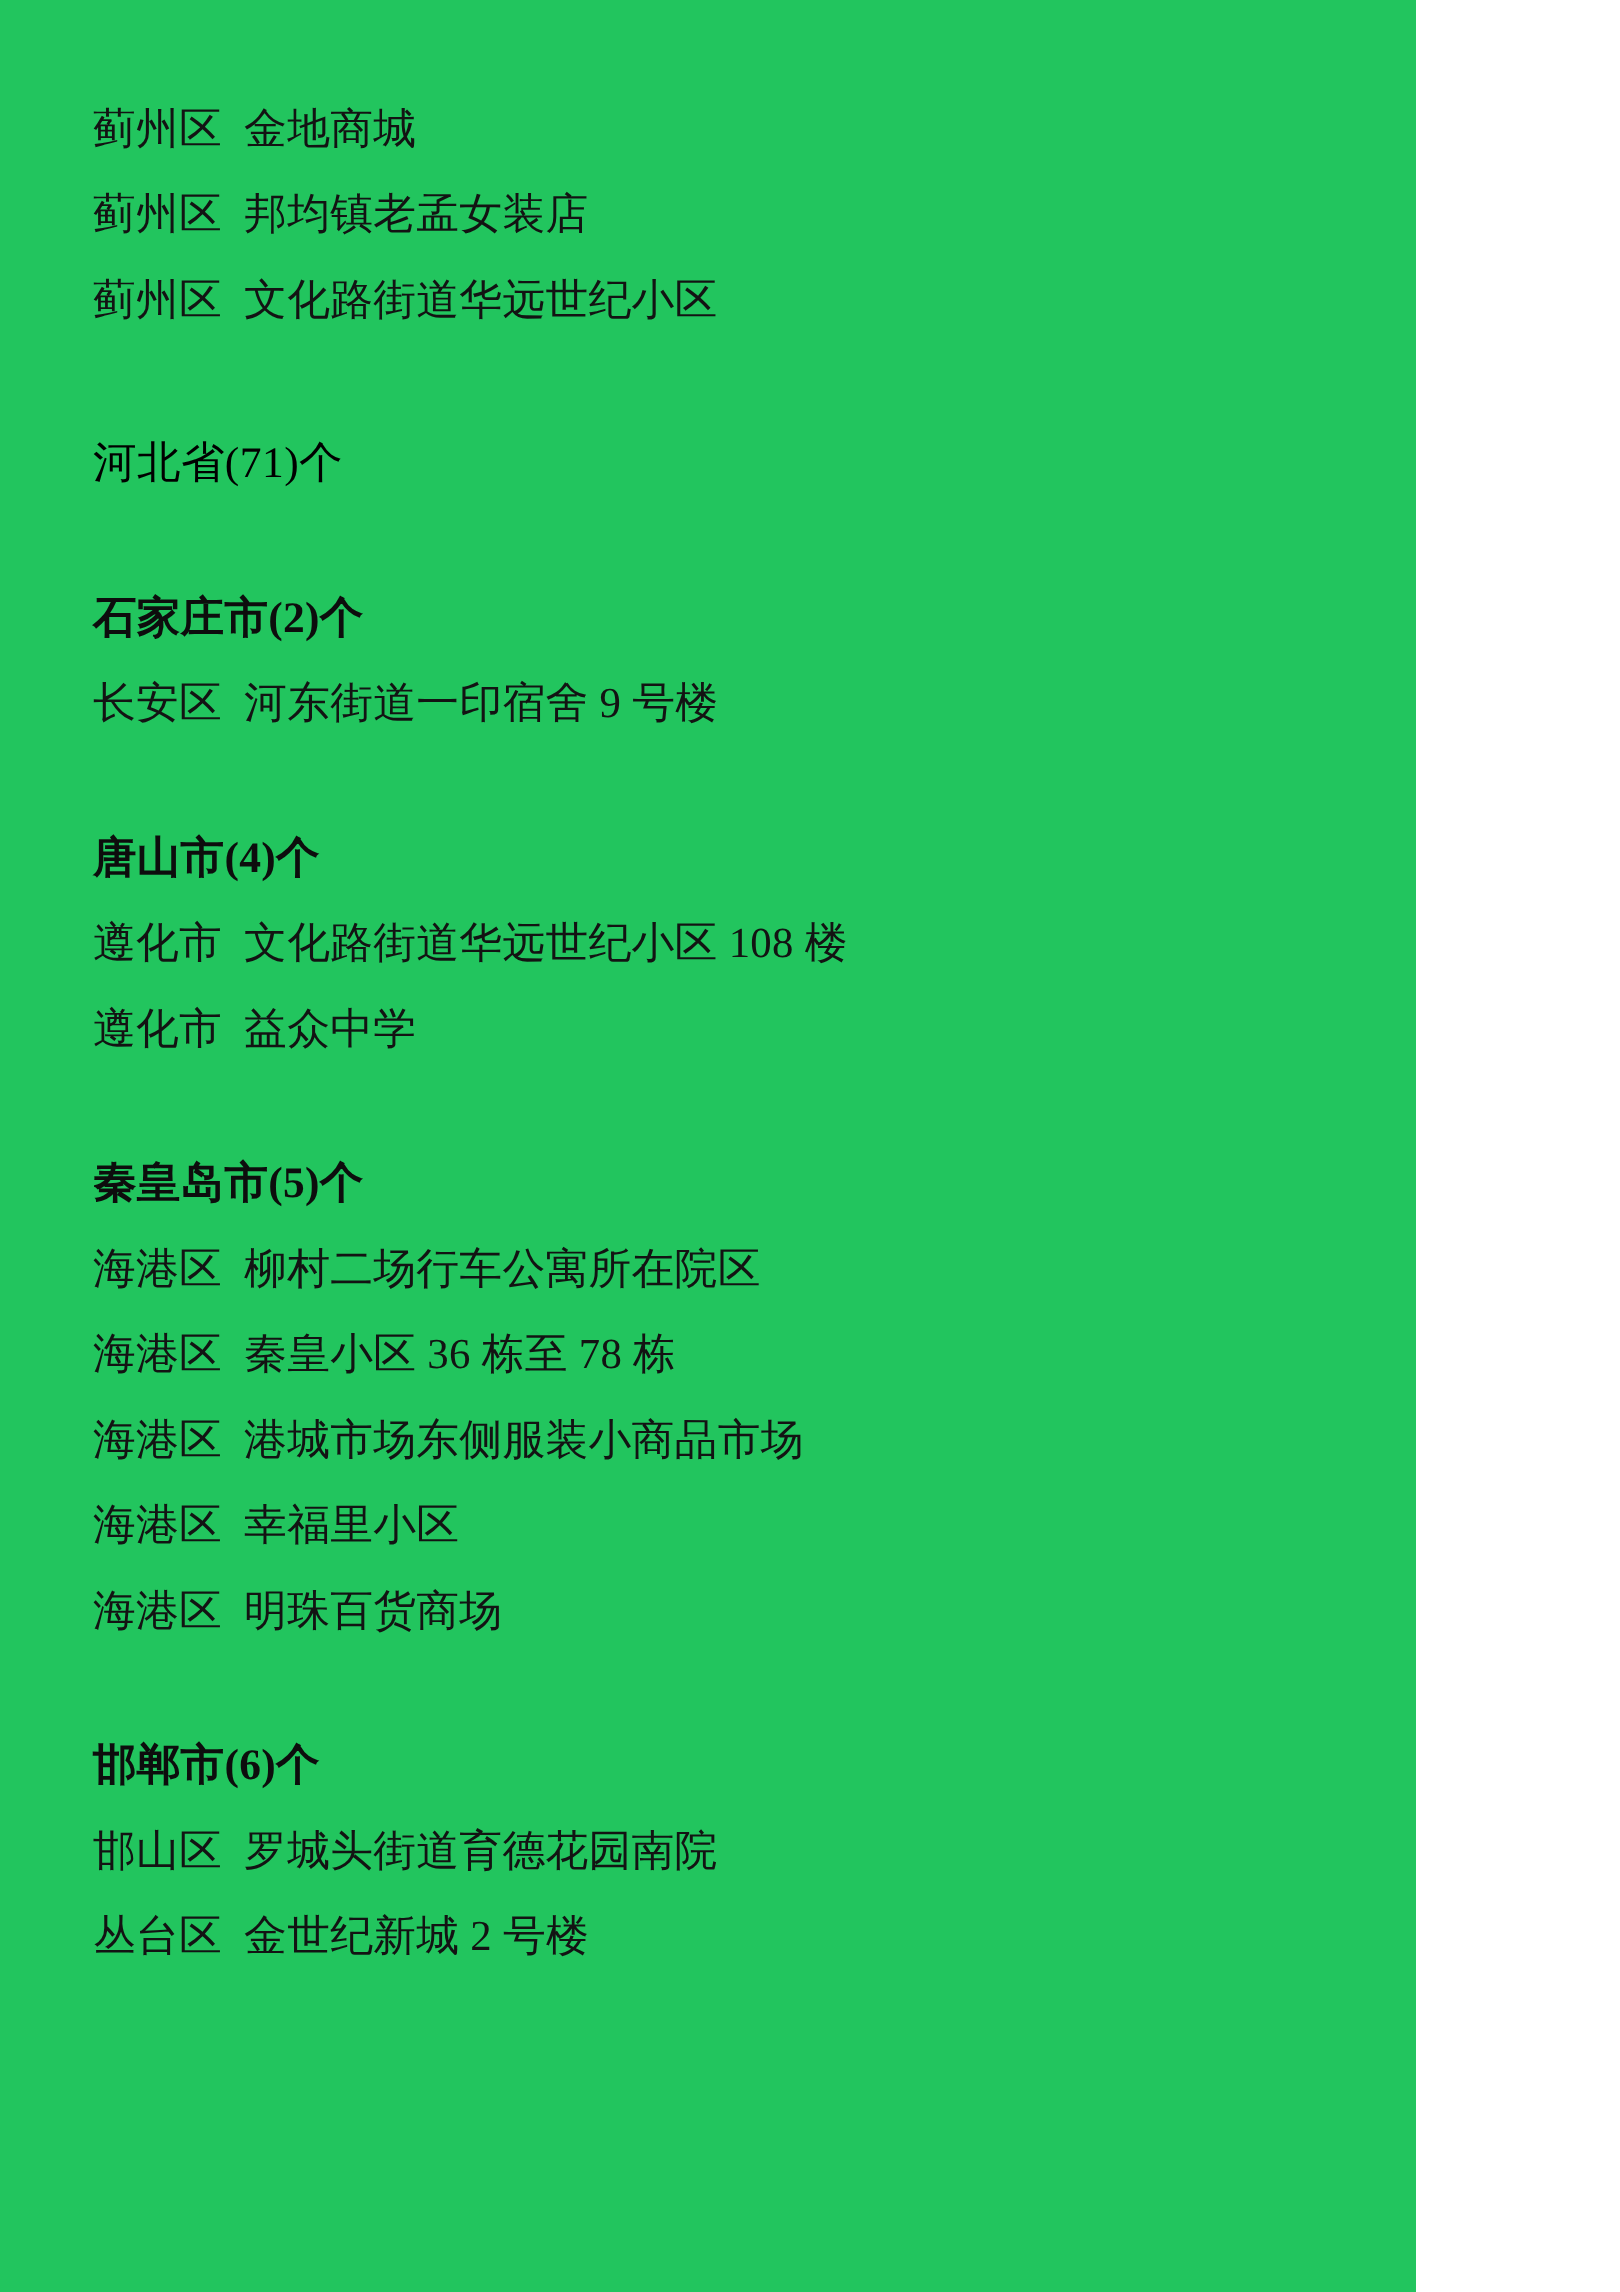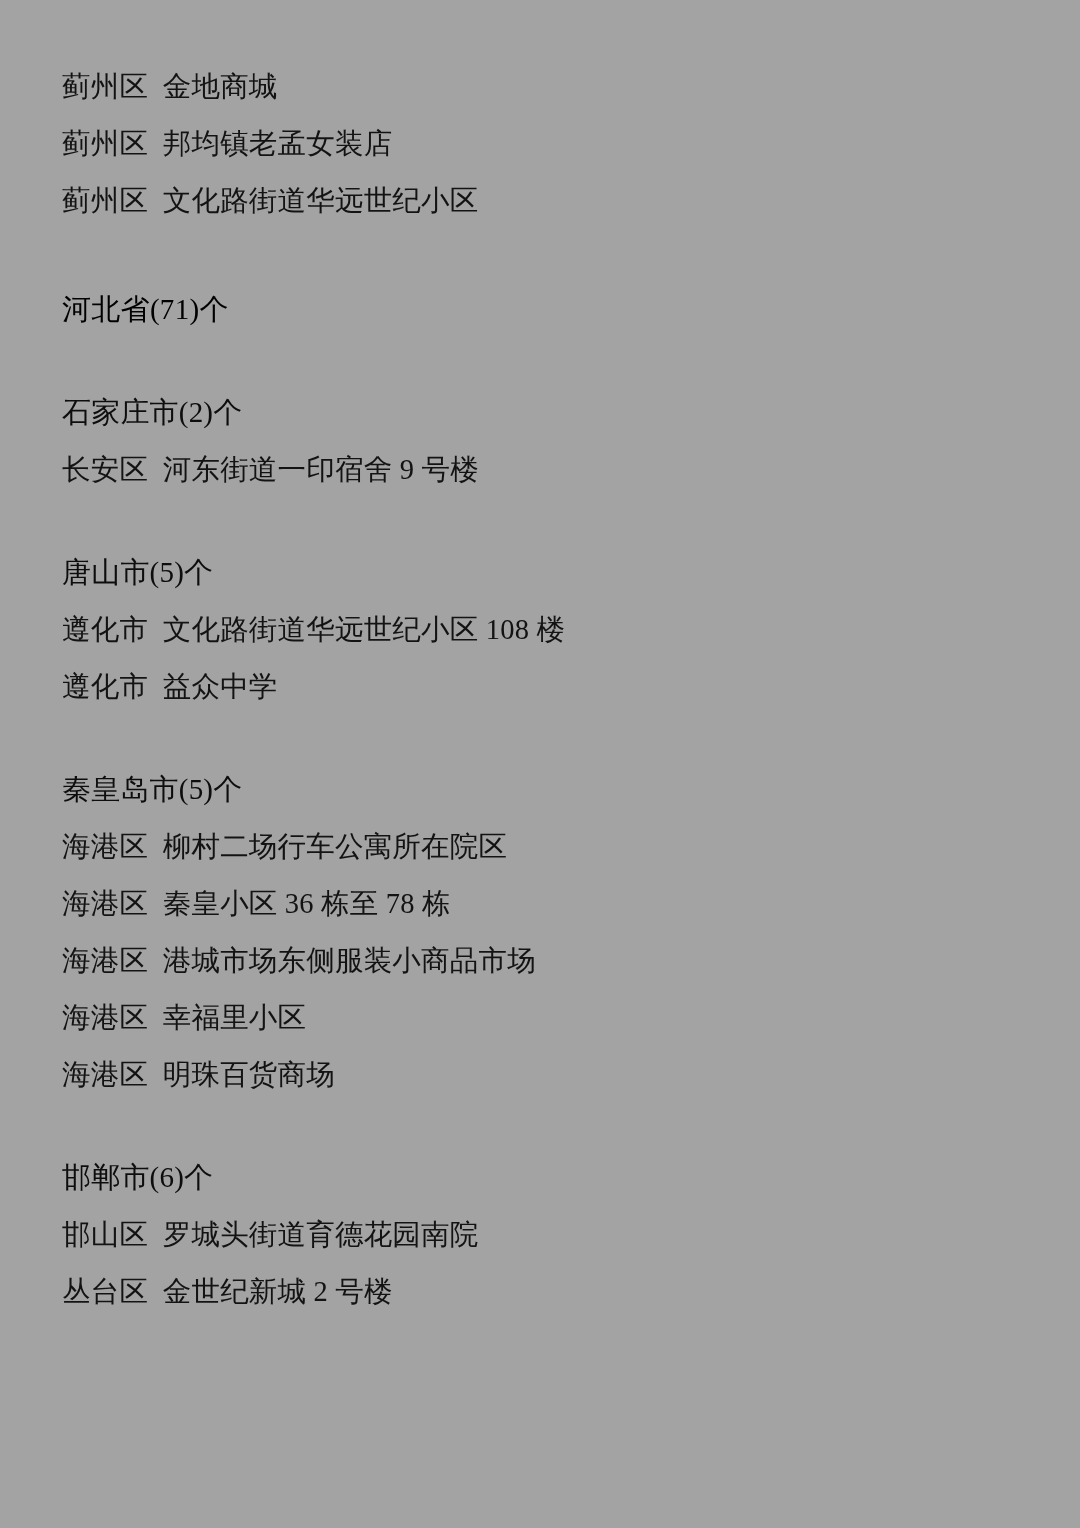--- a/index.html
+++ b/index.html
@@ -9,24 +9,24 @@
   }
   body {
     width: 1080px;
     height: 1528px;
     font-family: "Liberation Serif", "DejaVu Serif", serif;
     color: #1a1a1a;
     overflow: hidden;
   }
   .page {
     box-sizing: border-box;
-    width: 1080px;
+    width: 944px;
     height: 1528px;
     padding: 58px 48px 40px 62px;
-    background: #a3a3a3;
+    background: #22c55e;
   }
   .doc-line {
     font-size: 29px;
     line-height: 57px;
     white-space: pre;
     letter-spacing: 0.2px;
     color: #131313;
   }
   .doc-line.entry {
     font-size: 28.5px;
@@ -34,21 +34,21 @@
   .section-head {
     font-size: 29px;
     line-height: 57px;
     font-weight: normal;
     letter-spacing: 0.3px;
     color: #000000;
   }
   .city-head {
     font-size: 29px;
     line-height: 57px;
-    font-weight: normal;
+    font-weight: bold;
     letter-spacing: 0.2px;
     color: #0d0d0d;
   }
   .spacer-lg { height: 52px; }
   .spacer-md { height: 46px; }
   .block { }
 </style>
 </head>
 <body>
 
@@ -60,21 +60,21 @@
         <div class="doc-line entry">蓟州区  文化路街道华远世纪小区</div>
       </div>
       <div class="spacer-lg"></div>
       <div class="section-head">河北省(71)个</div>
       <div class="spacer-md"></div>
       <div class="city-head">石家庄市(2)个</div>
       <div class="block">
         <div class="doc-line entry">长安区  河东街道一印宿舍 9 号楼</div>
       </div>
       <div class="spacer-md"></div>
-      <div class="city-head">唐山市(5)个</div>
+      <div class="city-head">唐山市(4)个</div>
       <div class="block">
         <div class="doc-line entry">遵化市  文化路街道华远世纪小区 108 楼</div>
         <div class="doc-line entry">遵化市  益众中学</div>
       </div>
       <div class="spacer-md"></div>
       <div class="city-head">秦皇岛市(5)个</div>
       <div class="block">
         <div class="doc-line entry">海港区  柳村二场行车公寓所在院区</div>
         <div class="doc-line entry">海港区  秦皇小区 36 栋至 78 栋</div>
         <div class="doc-line entry">海港区  港城市场东侧服装小商品市场</div>

